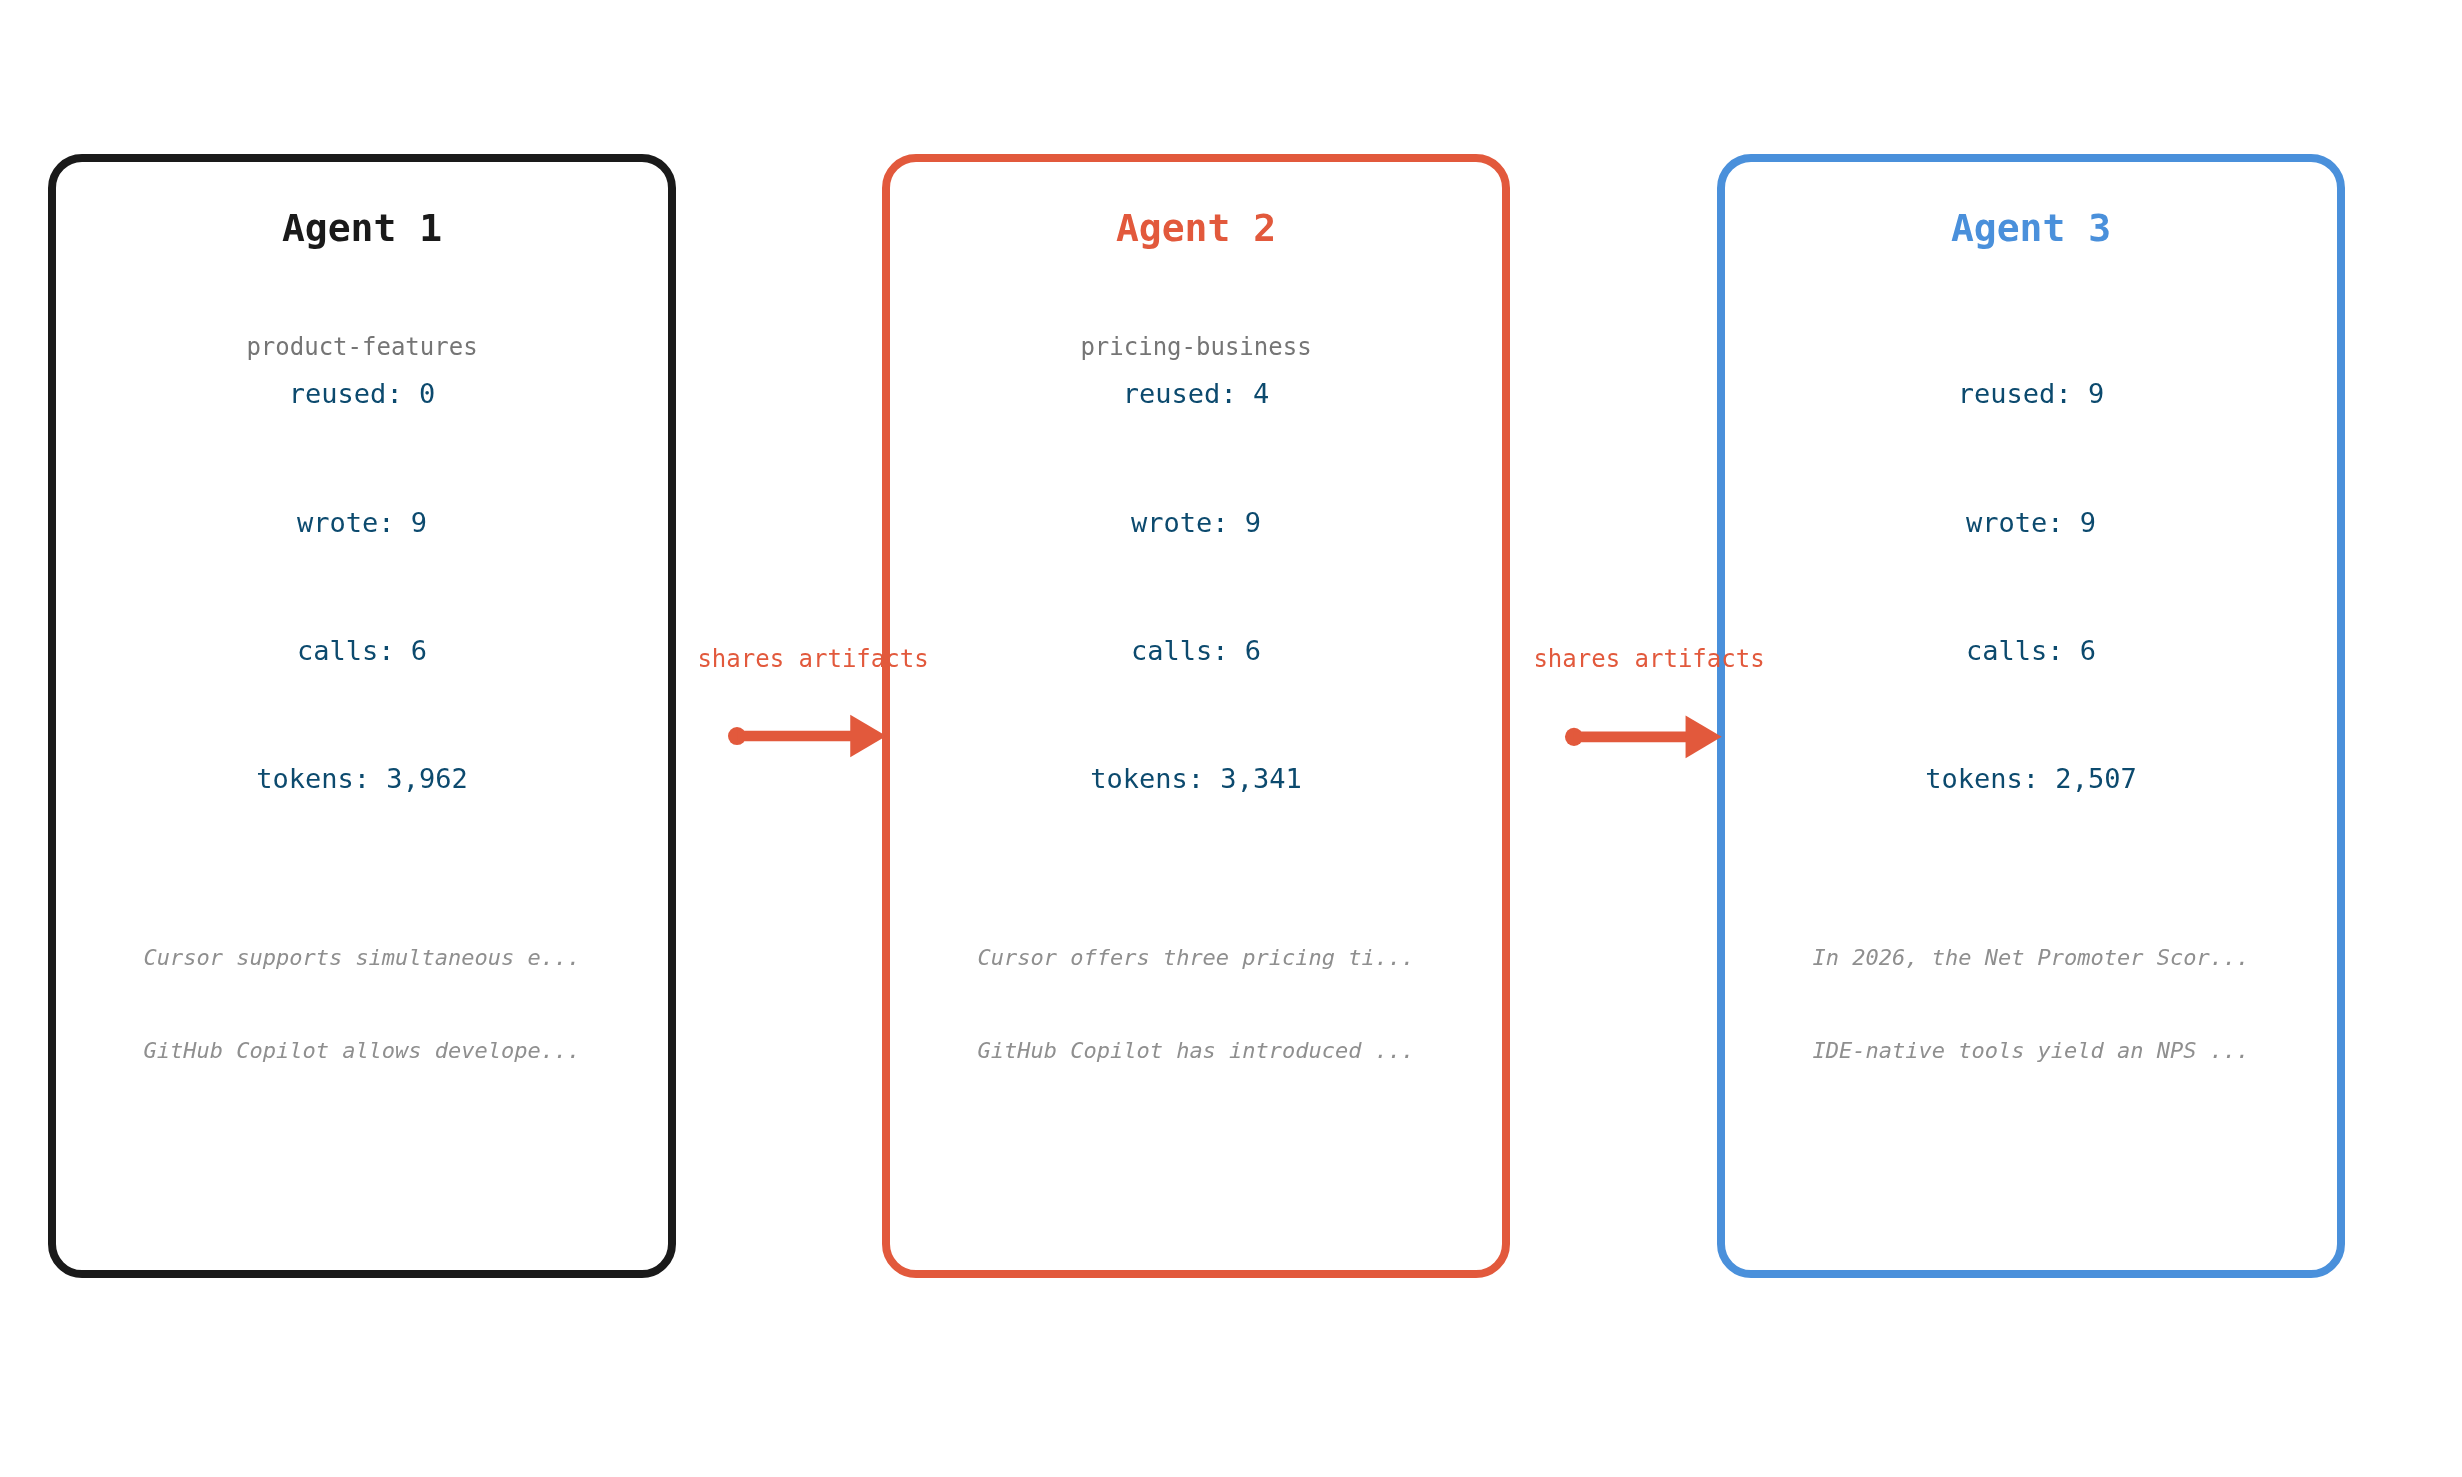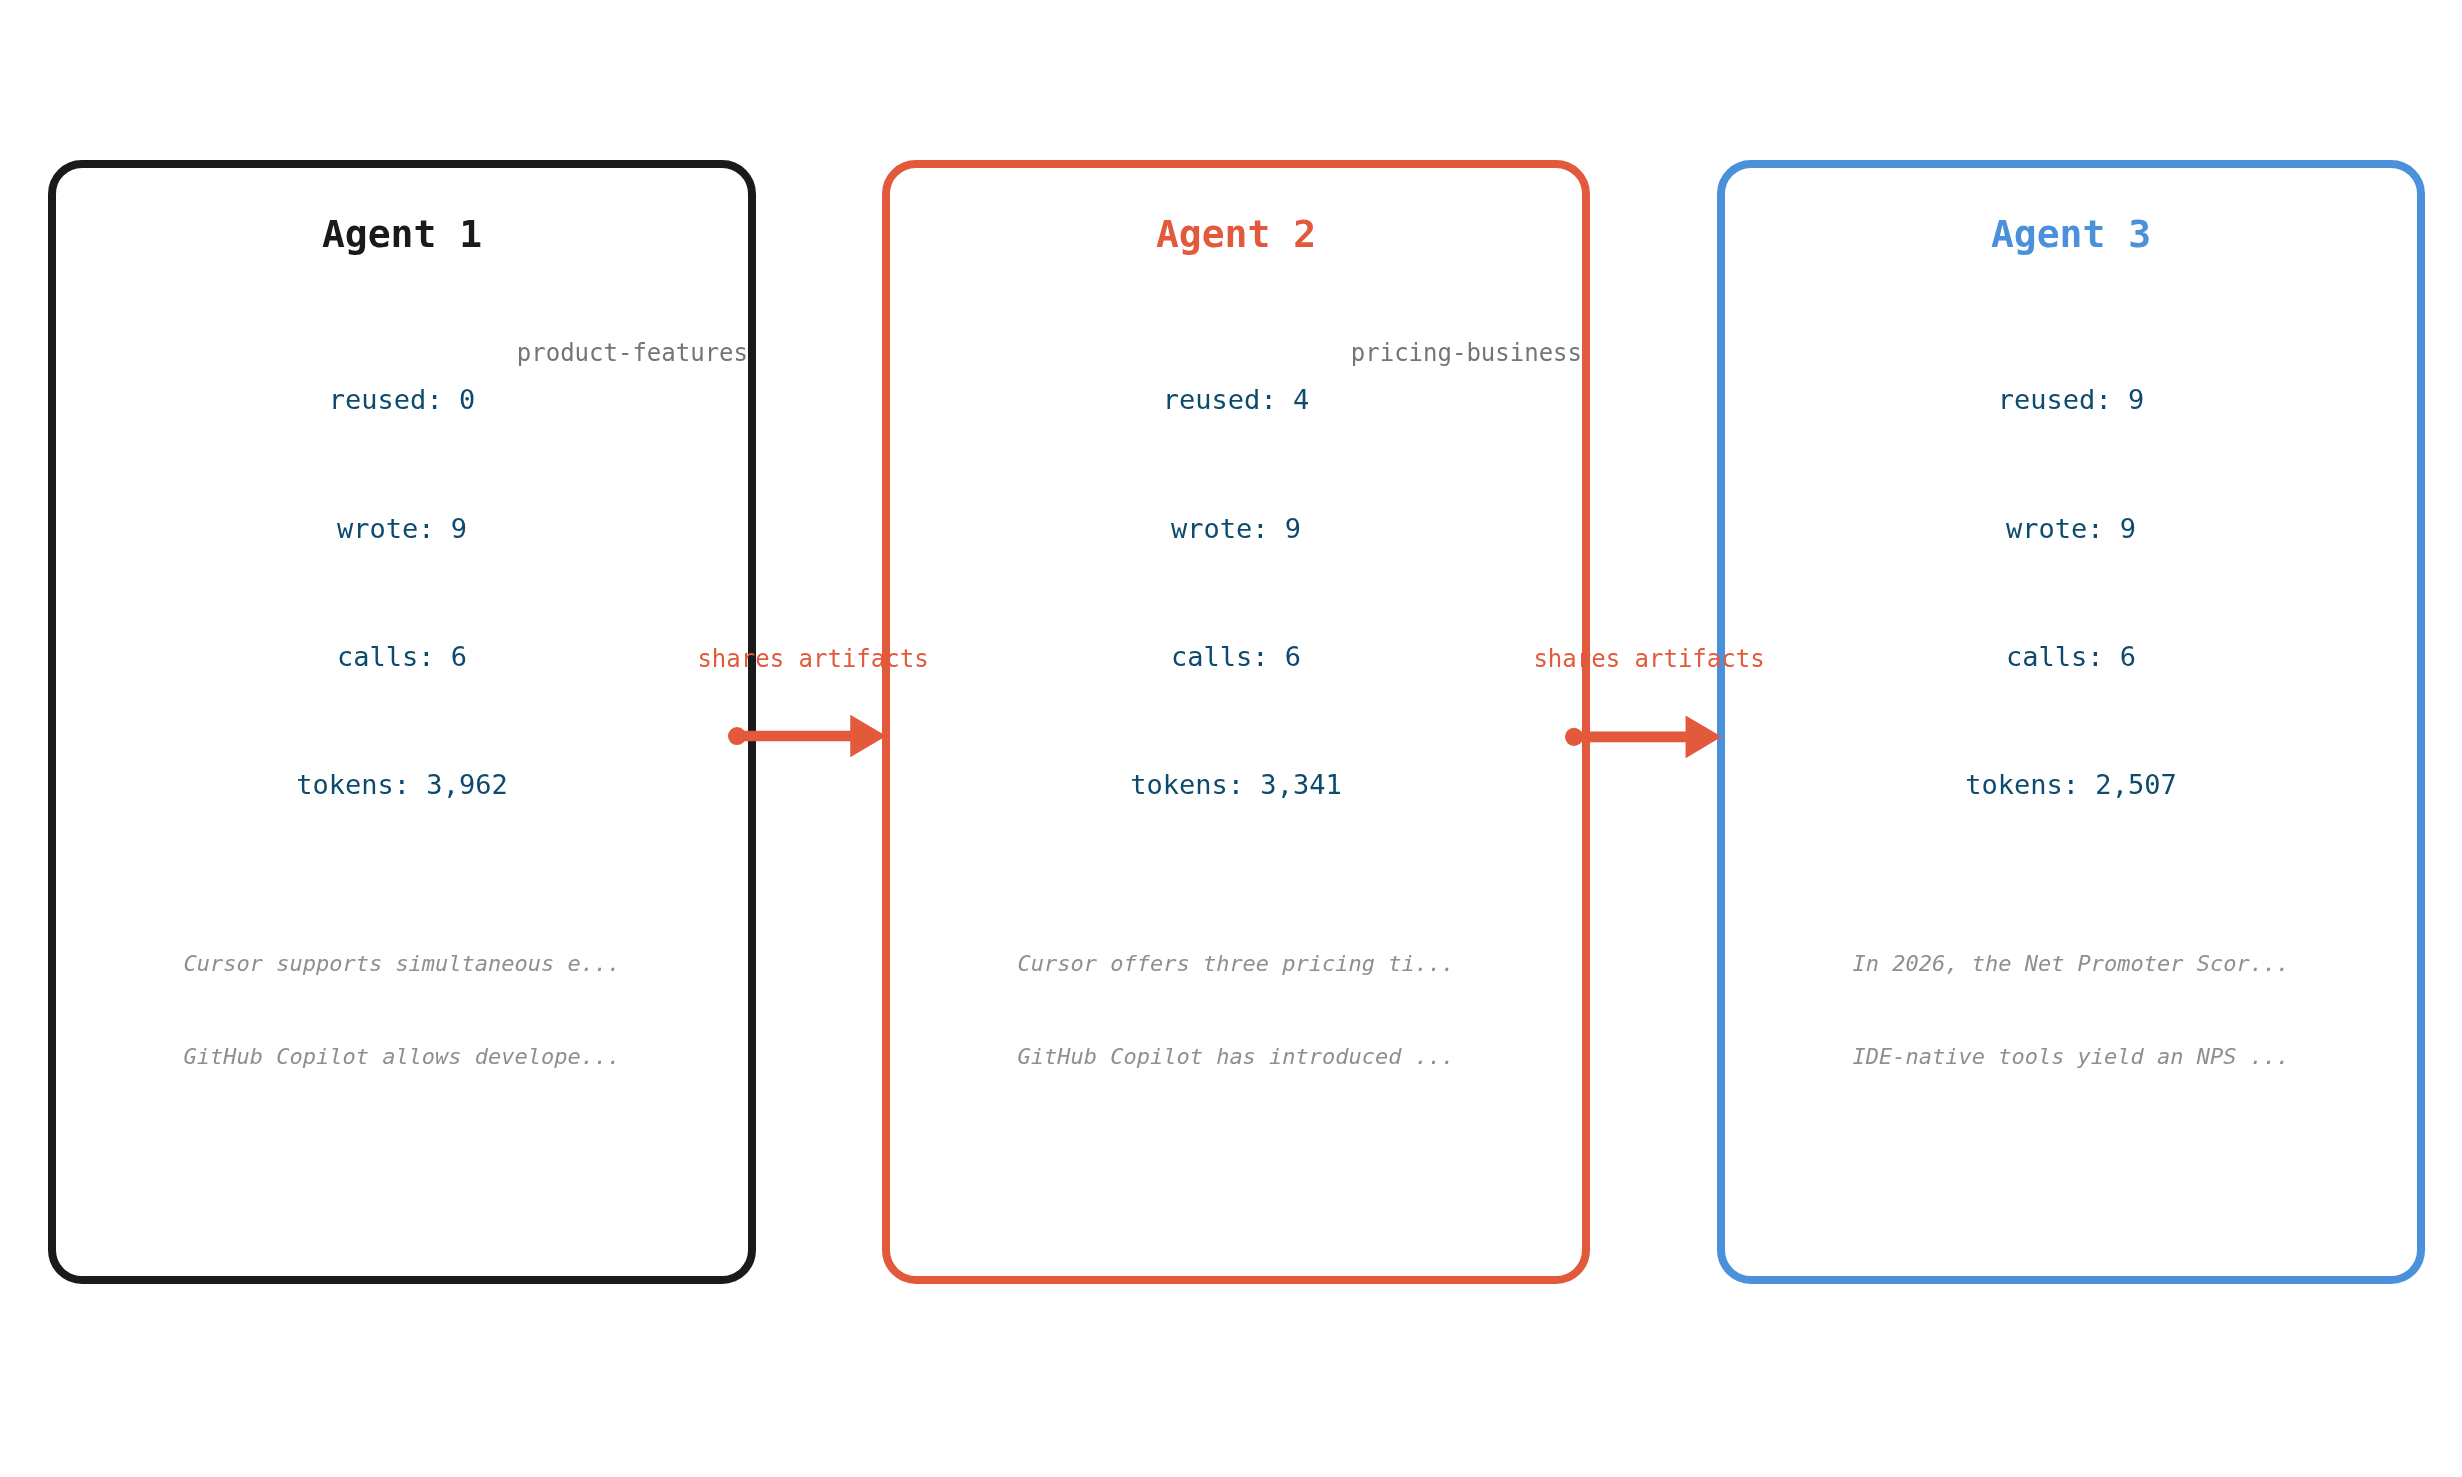--- a/index.html
+++ b/index.html
@@ -11,22 +11,22 @@
     height: 1477px;
     background: #ffffff;
     position: relative;
     overflow: hidden;
     font-family: "DejaVu Sans Mono", "Liberation Mono", monospace;
   }
 
   
   .agent-card {
     position: absolute;
-    top: 160px;
-    width: 708px;
+    top: 154px;
+    width: 628px;
     height: 1124px;
     box-sizing: border-box;
     border: 8.2px solid var(--accent, #1a1a1a);
     border-radius: 34px;
     background: #ffffff;
   }
   #card-1 { left: 48px; }
   #card-2 { left: 882px; }
   #card-3 { left: 1717px; padding-left: 28px; }
 
@@ -41,21 +41,20 @@
   .card-title {
     top: 66px;
     font-size: 38px;
     font-weight: bold;
     color: var(--accent, #1a1a1a);
   }
   .card-role {
     top: 185px;
     font-size: 24px;
     color: #757575;
-    text-align: right;
   }
   .card-stat {
     font-size: 27px;
     color: #0c4a6e;
   }
   .stat-0 { top: 231px; }
   .stat-1 { top: 360px; }
   .stat-2 { top: 488px; }
   .stat-3 { top: 616px; }
   .card-snippet {

